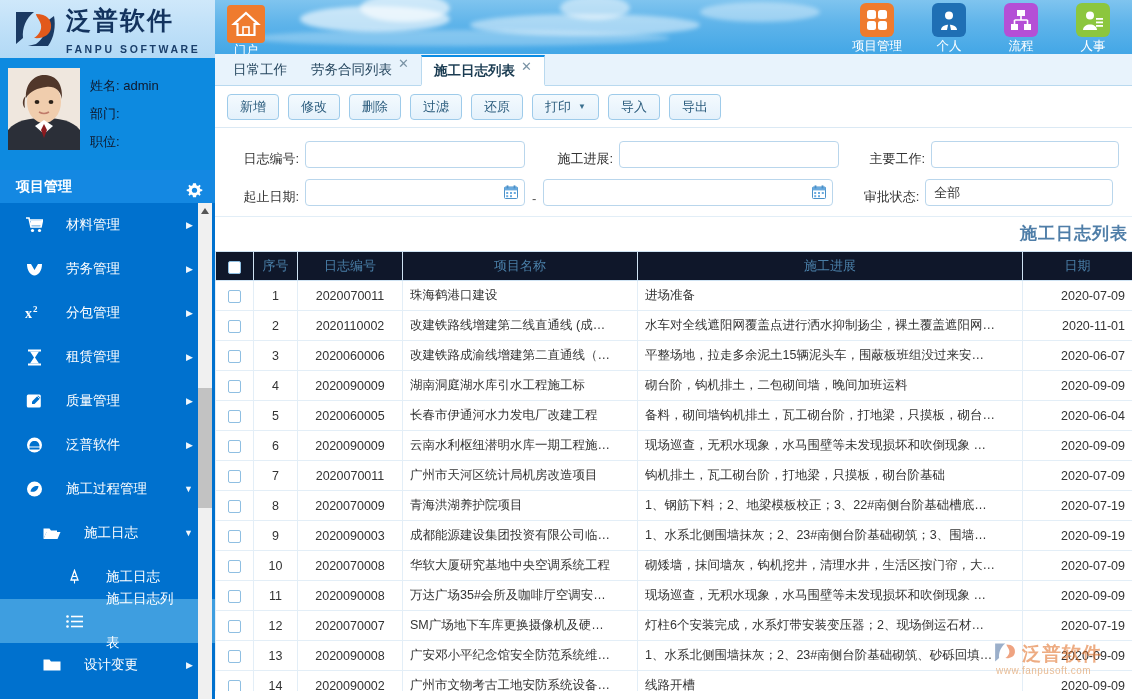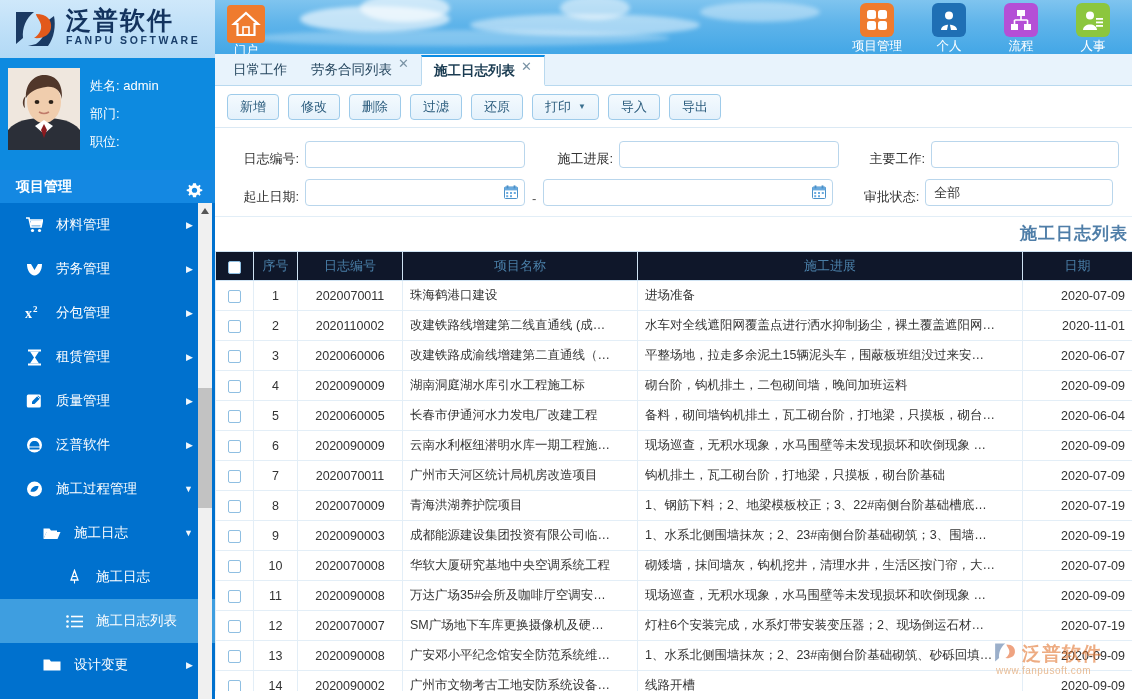--- a/index.html
+++ b/index.html
@@ -22,21 +22,21 @@
     background: linear-gradient(180deg,#cfe8fa 0%, #bfe0f8 50%, #b2d9f5 100%);
   }
   .logo-mark { position: absolute; left: 14px; top: 8px; width: 46px; height: 42px; }
   .logo-text { position: absolute; left: 66px; top: 6px; }
   .logo-cn {
     font-size: 25px; font-weight: bold; color: #13335e; letter-spacing: 2px;
     line-height: 28px;
   }
   .logo-en {
     font-size: 10.5px; font-weight: bold; color: #1a3f6b; letter-spacing: 2.6px;
-    line-height: 13px; margin-top: 0;
+    line-height: 13px; margin-top: 9px;
   }
   
   .cloud { position:absolute; background:rgba(255,255,255,.62); border-radius:50%; filter: blur(2px);}
   .c1 { left: 300px; top: 6px; width: 150px; height: 26px; }
   .c2 { left: 360px; top: -6px; width: 90px; height: 28px; }
   .c3 { left: 470px; top: 14px; width: 230px; height: 22px; opacity:.75;}
   .c4 { left: 700px; top: 2px; width: 120px; height: 20px; opacity:.6;}
   .c5 { left: 250px; top: 30px; width: 420px; height: 16px; opacity:.45;}
   .c6 { left: 560px; top: -4px; width: 70px; height: 24px; opacity:.8;}
 
@@ -60,35 +60,35 @@
     position: absolute; left: 0; top: 58px; width: 215px; height: 641px;
     background: #0071ce; overflow: hidden;
   }
   .profile { position: relative; height: 112px; background:#0d8ae0; }
   .avatar {
     position: absolute; left: 8px; top: 10px; width: 72px; height: 82px;
     background: linear-gradient(170deg,#cfb49a 0%, #9a7a5f 45%, #3b3228 100%);
     overflow:hidden;
   }
   .avatar svg { display:block; }
-  .profile-info { position: absolute; left: 90px; top: 14px; color: #ffffff; }
+  .profile-info { position: absolute; left: 90px; top: 14px; color: #0f172a; }
   .profile-line { font-size: 13px; line-height: 28px; white-space: nowrap; }
 
   .section-head {
     position: relative; height: 33px; background: #1488e2; color: #fff;
     font-size: 14px; font-weight: bold; line-height: 33px; padding-left: 16px;
   }
   .gear {
     position: absolute; right: 12px; top: 8px; width: 17px; height: 17px;
   }
   .menu { position: relative; height: 496px; overflow: hidden; }
   .menu-item {
     position: relative; height: 44px; line-height: 44px; color: #fff;
     font-size: 13.5px; cursor: pointer; padding-left: 22px;
-    display: flex; align-items: center;
+    display: flex; align-items: center; gap: 10px;
   }
   .menu-item .mi-icon {
     width: 24px; display: inline-flex; justify-content: center; align-items: center;
     margin-right: 10px; flex: none;
   }
   .menu-item .mi-label { flex: 1; }
   .menu-item .mi-arrow { margin-right: 22px; font-size: 9px; opacity:.95; }
   .menu-item.lv2 { padding-left: 40px; font-size: 13.5px; }
   .menu-item.lv3 { padding-left: 62px; font-size: 13.5px; }
   .menu-item.active { background: #3e9ee0; }

